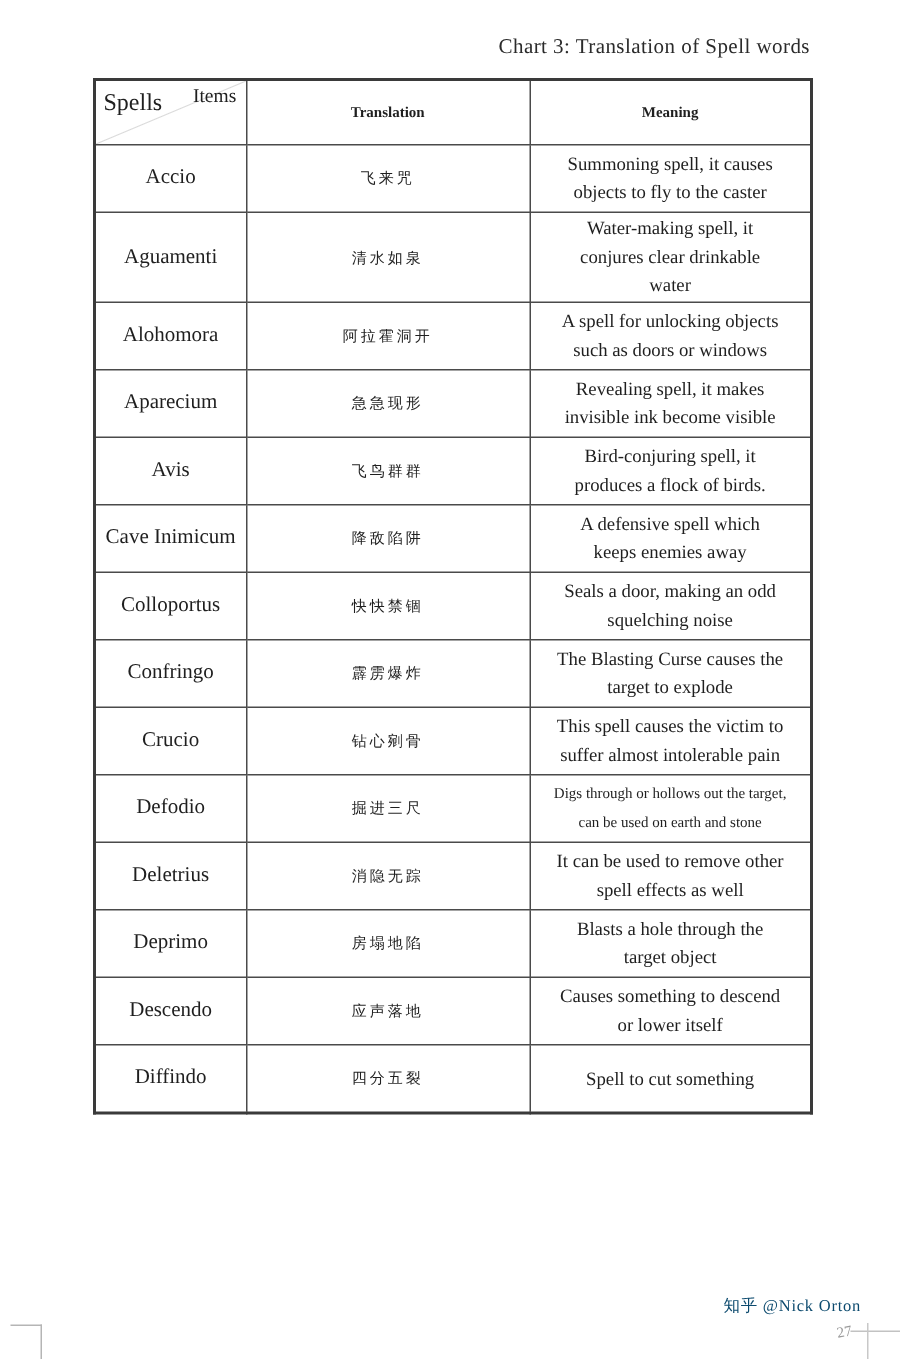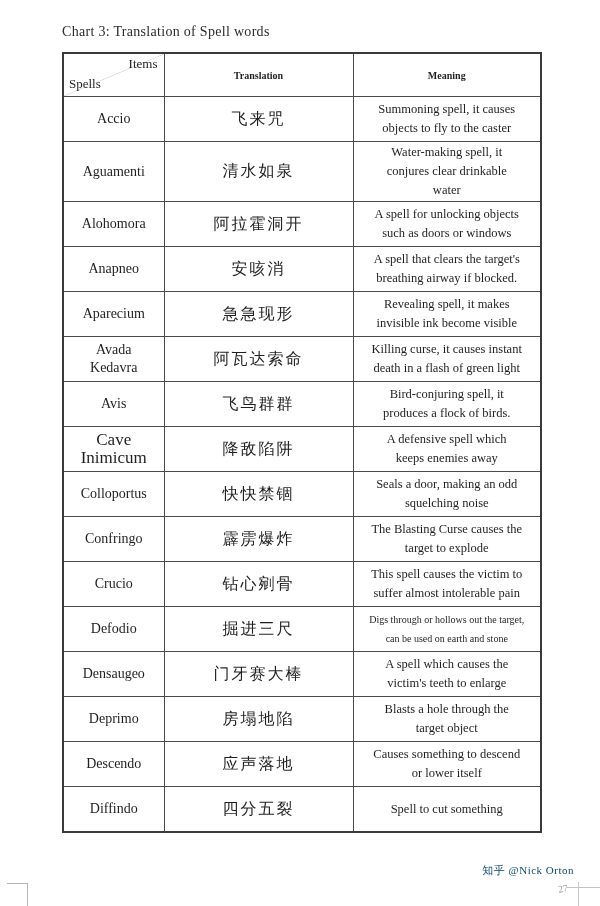--- a/index.html
+++ b/index.html
@@ -3,46 +3,46 @@
 <meta charset="utf-8">
 <style>
   html,body{margin:0;padding:0;}
   body{
     width:600px;height:906px;position:relative;background:#ffffff;
     font-family:"Liberation Serif","DejaVu Serif",serif;color:#1f1f1f;
     overflow:hidden;
   }
   .page-title{
     position:absolute;top:24px;left:62px;width:478px;
-    text-align:left;font-size:14px;color:#2b2b2b;letter-spacing:.3px;
+    text-align:right;font-size:14px;color:#2b2b2b;letter-spacing:.3px;
   }
   table.spell-table{
     position:absolute;top:52px;left:62px;width:478px;
     border-collapse:collapse;table-layout:fixed;
     border:2px solid #3a3a3a;
   }
   .spell-table col.c1{width:101px;}
   .spell-table col.c2{width:189px;}
   .spell-table col.c3{width:188px;}
   .spell-table td,.spell-table th{
     border:1px solid #4a4a4a;text-align:center;vertical-align:middle;
     padding:1px 2px;font-weight:normal;
   }
   th.corner{
     position:relative;height:40px;padding:0;
     background:linear-gradient(to bottom right,
       transparent calc(50% - 0.7px), #d9d9d9 50%, transparent calc(50% + 0.7px));
   }
   .corner .items{position:absolute;top:2px;right:6px;font-size:13px;}
-  .corner .spells{position:absolute;bottom:4px;left:5px;font-size:13px;}
+  .corner .spells{position:absolute;bottom:18px;left:5px;font-size:16px;}
   th.head{font-size:10px;font-weight:bold;height:40px;}
   td.spell{font-size:14px;height:42px;white-space:pre-line;line-height:18px;}
-  td.spell.small{font-size:17px;}
+  td.spell.small{font-size:14px;}
   td.trans{
-    font-size:16px;height:42px;letter-spacing:2px;
+    font-size:10px;height:42px;letter-spacing:2px;
     font-family:"Liberation Serif","DejaVu Serif",serif;
   }
   td.meaning{
     font-size:12.5px;line-height:19px;height:42px;white-space:pre-line;
   }
   td.meaning.small{font-size:10px;line-height:19px;}
   .watermark{
     position:absolute;top:863px;right:26px;
     font-family:Liberation Serif, serif;
     font-size:11px;color:#0c4a6e;letter-spacing:.5px;
@@ -93,37 +93,24 @@
 conjures clear drinkable
 water</td>
   </tr>
       <tr>
     <td class="spell">Alohomora</td>
     <td class="trans">阿拉霍洞开</td>
     <td class="meaning">A spell for unlocking objects
 such as doors or windows</td>
   </tr>
       <tr>
-    <td class="spell">Anapneo</td>
-    <td class="trans">安咳消</td>
-    <td class="meaning">A spell that clears the target's
-breathing airway if blocked.</td>
-  </tr>
-      <tr>
     <td class="spell">Aparecium</td>
     <td class="trans">急急现形</td>
     <td class="meaning">Revealing spell, it makes
 invisible ink become visible</td>
-  </tr>
-      <tr>
-    <td class="spell">Avada
-Kedavra</td>
-    <td class="trans">阿瓦达索命</td>
-    <td class="meaning">Killing curse, it causes instant
-death in a flash of green light</td>
   </tr>
       <tr>
     <td class="spell">Avis</td>
     <td class="trans">飞鸟群群</td>
     <td class="meaning">Bird-conjuring spell, it
 produces a flock of birds.</td>
   </tr>
       <tr>
     <td class="spell small">Cave Inimicum</td>
     <td class="trans">降敌陷阱</td>
@@ -148,24 +135,24 @@
     <td class="meaning">This spell causes the victim to
 suffer almost intolerable pain</td>
   </tr>
       <tr>
     <td class="spell">Defodio</td>
     <td class="trans">掘进三尺</td>
     <td class="meaning small">Digs through or hollows out the target,
 can be used on earth and stone</td>
   </tr>
       <tr>
-    <td class="spell">Densaugeo</td>
-    <td class="trans">门牙赛大棒</td>
-    <td class="meaning">A spell which causes the
-victim's teeth to enlarge</td>
+    <td class="spell">Deletrius</td>
+    <td class="trans">消隐无踪</td>
+    <td class="meaning">It can be used to remove other
+spell effects as well</td>
   </tr>
       <tr>
     <td class="spell">Deprimo</td>
     <td class="trans">房塌地陷</td>
     <td class="meaning">Blasts a hole through the
 target object</td>
   </tr>
       <tr>
     <td class="spell">Descendo</td>
     <td class="trans">应声落地</td>

